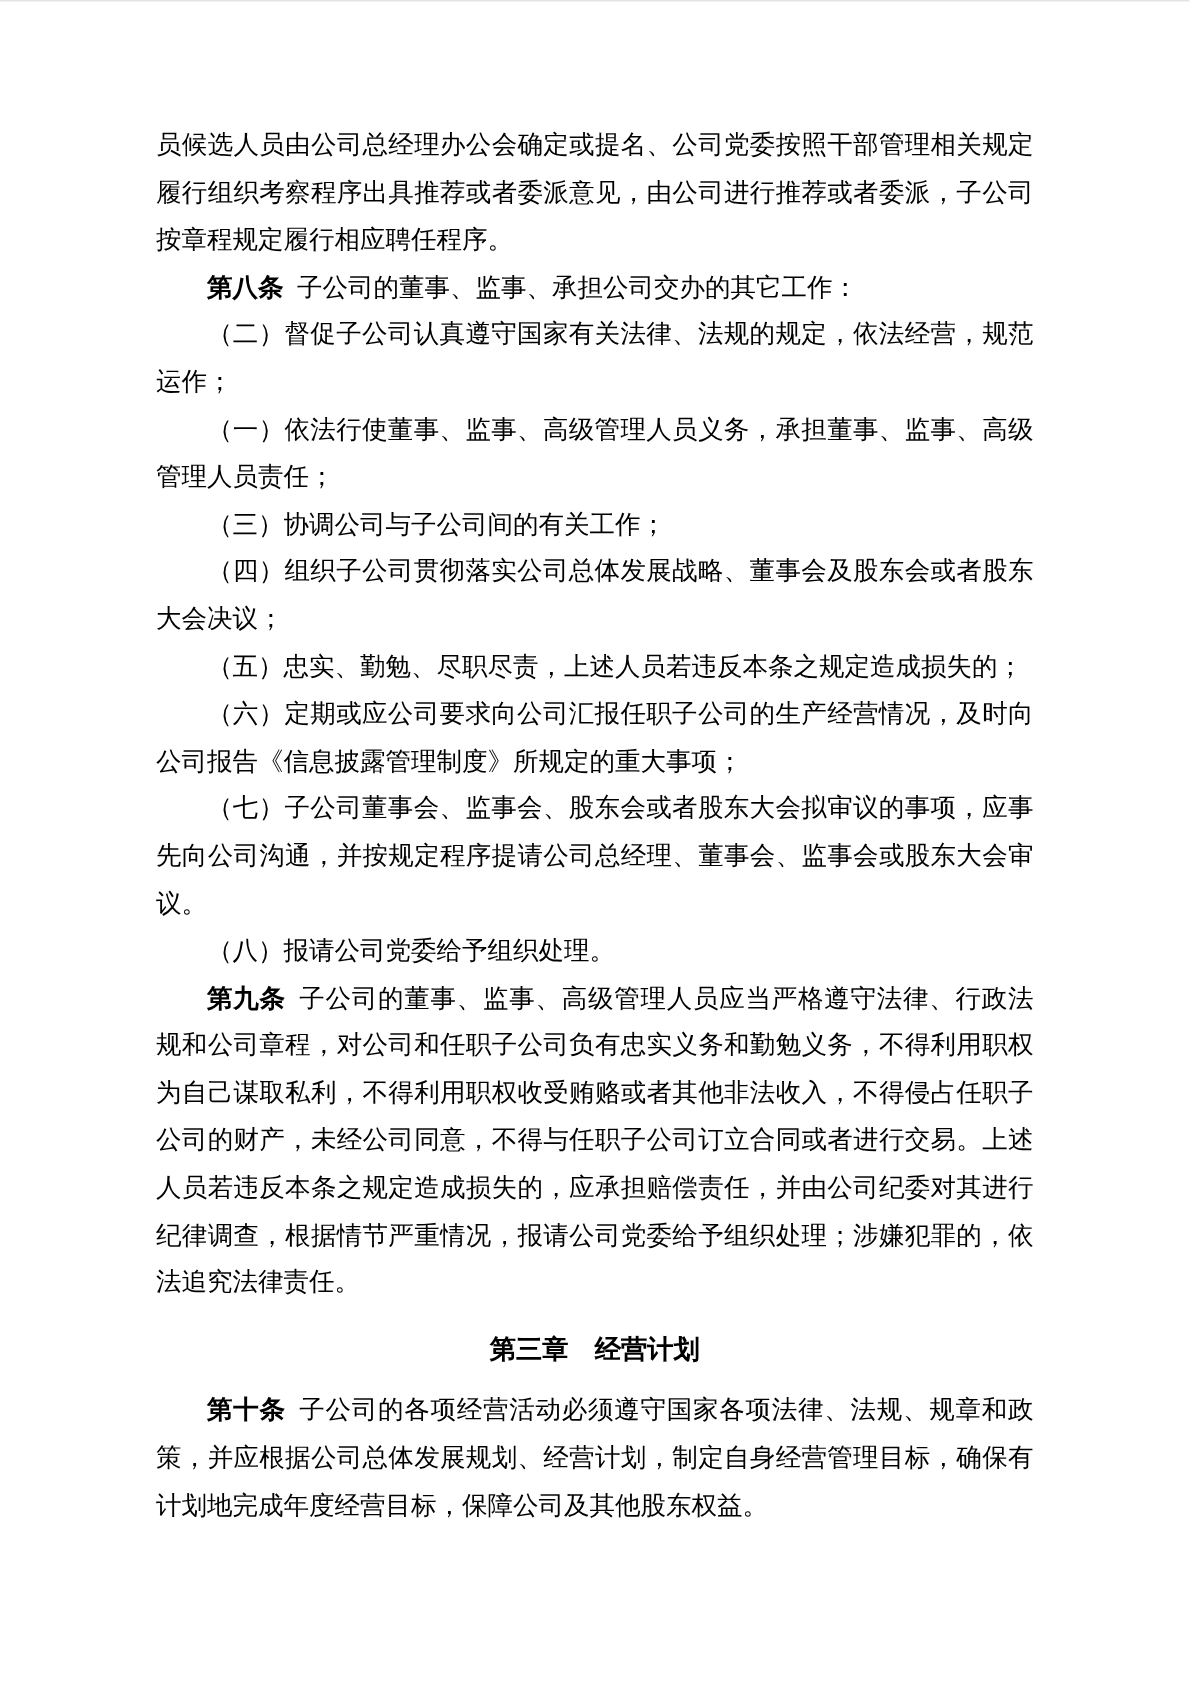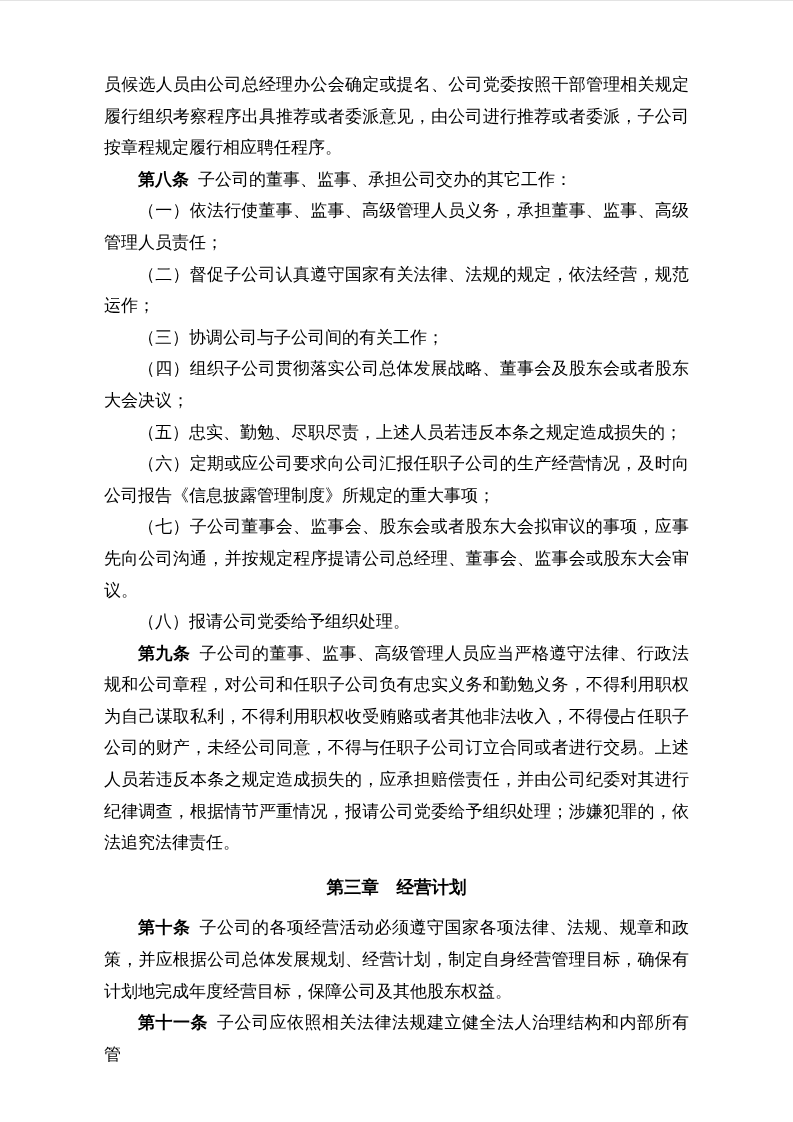--- a/index.html
+++ b/index.html
@@ -13,21 +13,21 @@
     height: 1122px;
     background: #ffffff;
     border-top: 1px solid #e3e3e3;
     overflow: hidden;
     font-family: "Liberation Serif", "DejaVu Serif", serif;
     color: #000000;
   }
   .content {
     position: absolute;
     left: 104px;
-    top: 68px;
+    top: 80px;
     width: 585px;
   }
   .para {
     margin: 0;
     font-size: 17px;
     line-height: 31.6px;
     text-align: justify;
     word-break: break-all;
     color: #000000;
   }
@@ -52,38 +52,37 @@
 </head>
 <body>
 
 <div class="page">
   <div class="content">
 
     <p class="para">员候选人员由公司总经理办公会确定或提名、公司党委按照干部管理相关规定履行组织考察程序出具推荐或者委派意见，由公司进行推荐或者委派，子公司按章程规定履行相应聘任程序。</p>
 
     <p class="para indent2"><span class="article-label">第八条</span><span>子公司的董事、监事、承担公司交办的其它工作：</span></p>
 
+    <p class="para indent2">（二）督促子公司认真遵守国家有关法律、法规的规定，依法经营，规范运作；</p>
+
     <p class="para indent2">（一）依法行使董事、监事、高级管理人员义务，承担董事、监事、高级管理人员责任；</p>
-
-    <p class="para indent2">（二）督促子公司认真遵守国家有关法律、法规的规定，依法经营，规范运作；</p>
 
     <p class="para indent2">（三）协调公司与子公司间的有关工作；</p>
 
     <p class="para indent2">（四）组织子公司贯彻落实公司总体发展战略、董事会及股东会或者股东大会决议；</p>
 
     <p class="para indent2">（五）忠实、勤勉、尽职尽责，上述人员若违反本条之规定造成损失的；</p>
 
     <p class="para indent2">（六）定期或应公司要求向公司汇报任职子公司的生产经营情况，及时向公司报告《信息披露管理制度》所规定的重大事项；</p>
 
     <p class="para indent2">（七）子公司董事会、监事会、股东会或者股东大会拟审议的事项，应事先向公司沟通，并按规定程序提请公司总经理、董事会、监事会或股东大会审议。</p>
 
     <p class="para indent2">（八）报请公司党委给予组织处理。</p>
 
     <p class="para indent2"><span class="article-label">第九条</span><span>子公司的董事、监事、高级管理人员应当严格遵守法律、行政法规和公司章程，对公司和任职子公司负有忠实义务和勤勉义务，不得利用职权为自己谋取私利，不得利用职权收受贿赂或者其他非法收入，不得侵占任职子公司的财产，未经公司同意，不得与任职子公司订立合同或者进行交易。上述人员若违反本条之规定造成损失的，应承担赔偿责任，并由公司纪委对其进行纪律调查，根据情节严重情况，报请公司党委给予组织处理；涉嫌犯罪的，依法追究法律责任。</span></p>
 
     <p class="chapter-heading">第三章　经营计划</p>
 
     <p class="para indent2"><span class="article-label">第十条</span><span>子公司的各项经营活动必须遵守国家各项法律、法规、规章和政策，并应根据公司总体发展规划、经营计划，制定自身经营管理目标，确保有计划地完成年度经营目标，保障公司及其他股东权益。</span></p>
 
-    <p class="para indent2"><span class="article-label">第十一条</span><span>子公司应依照相关法律法规建立健全法人治理结构和内部所有管</span></p>
 
   </div>
 </div>
 
 </body></html>

